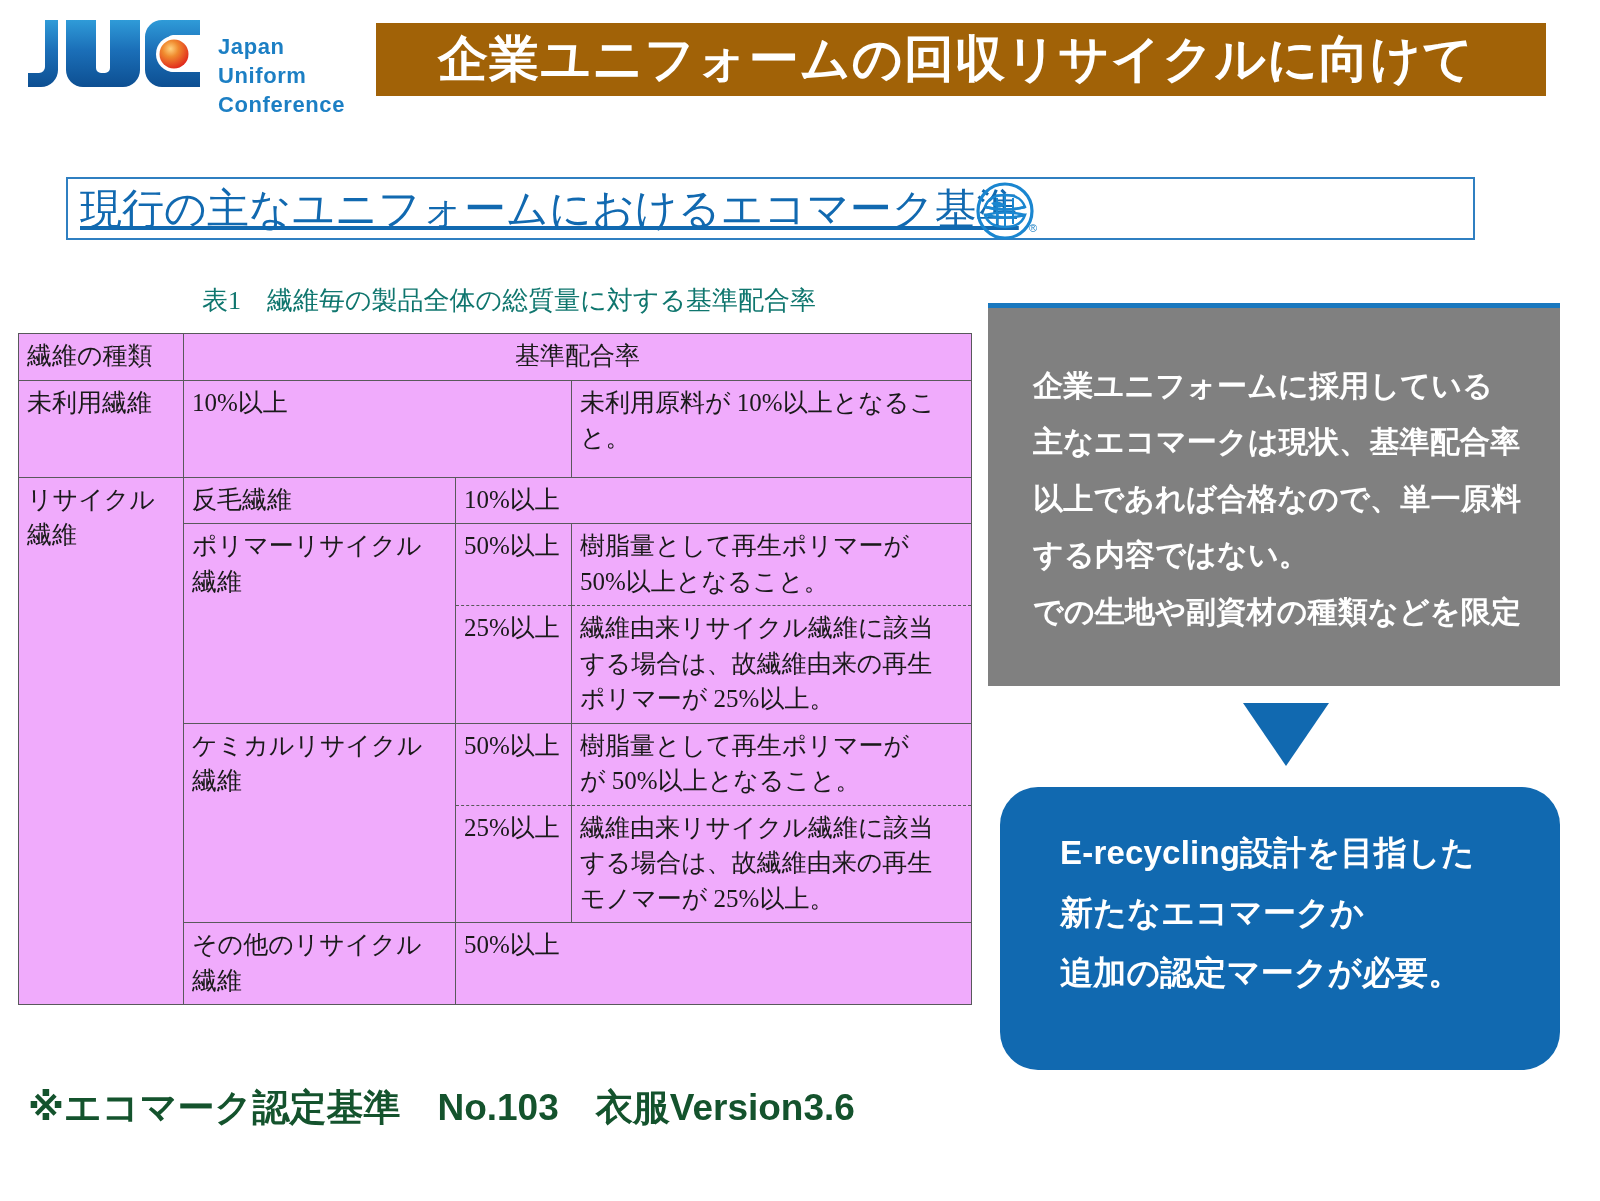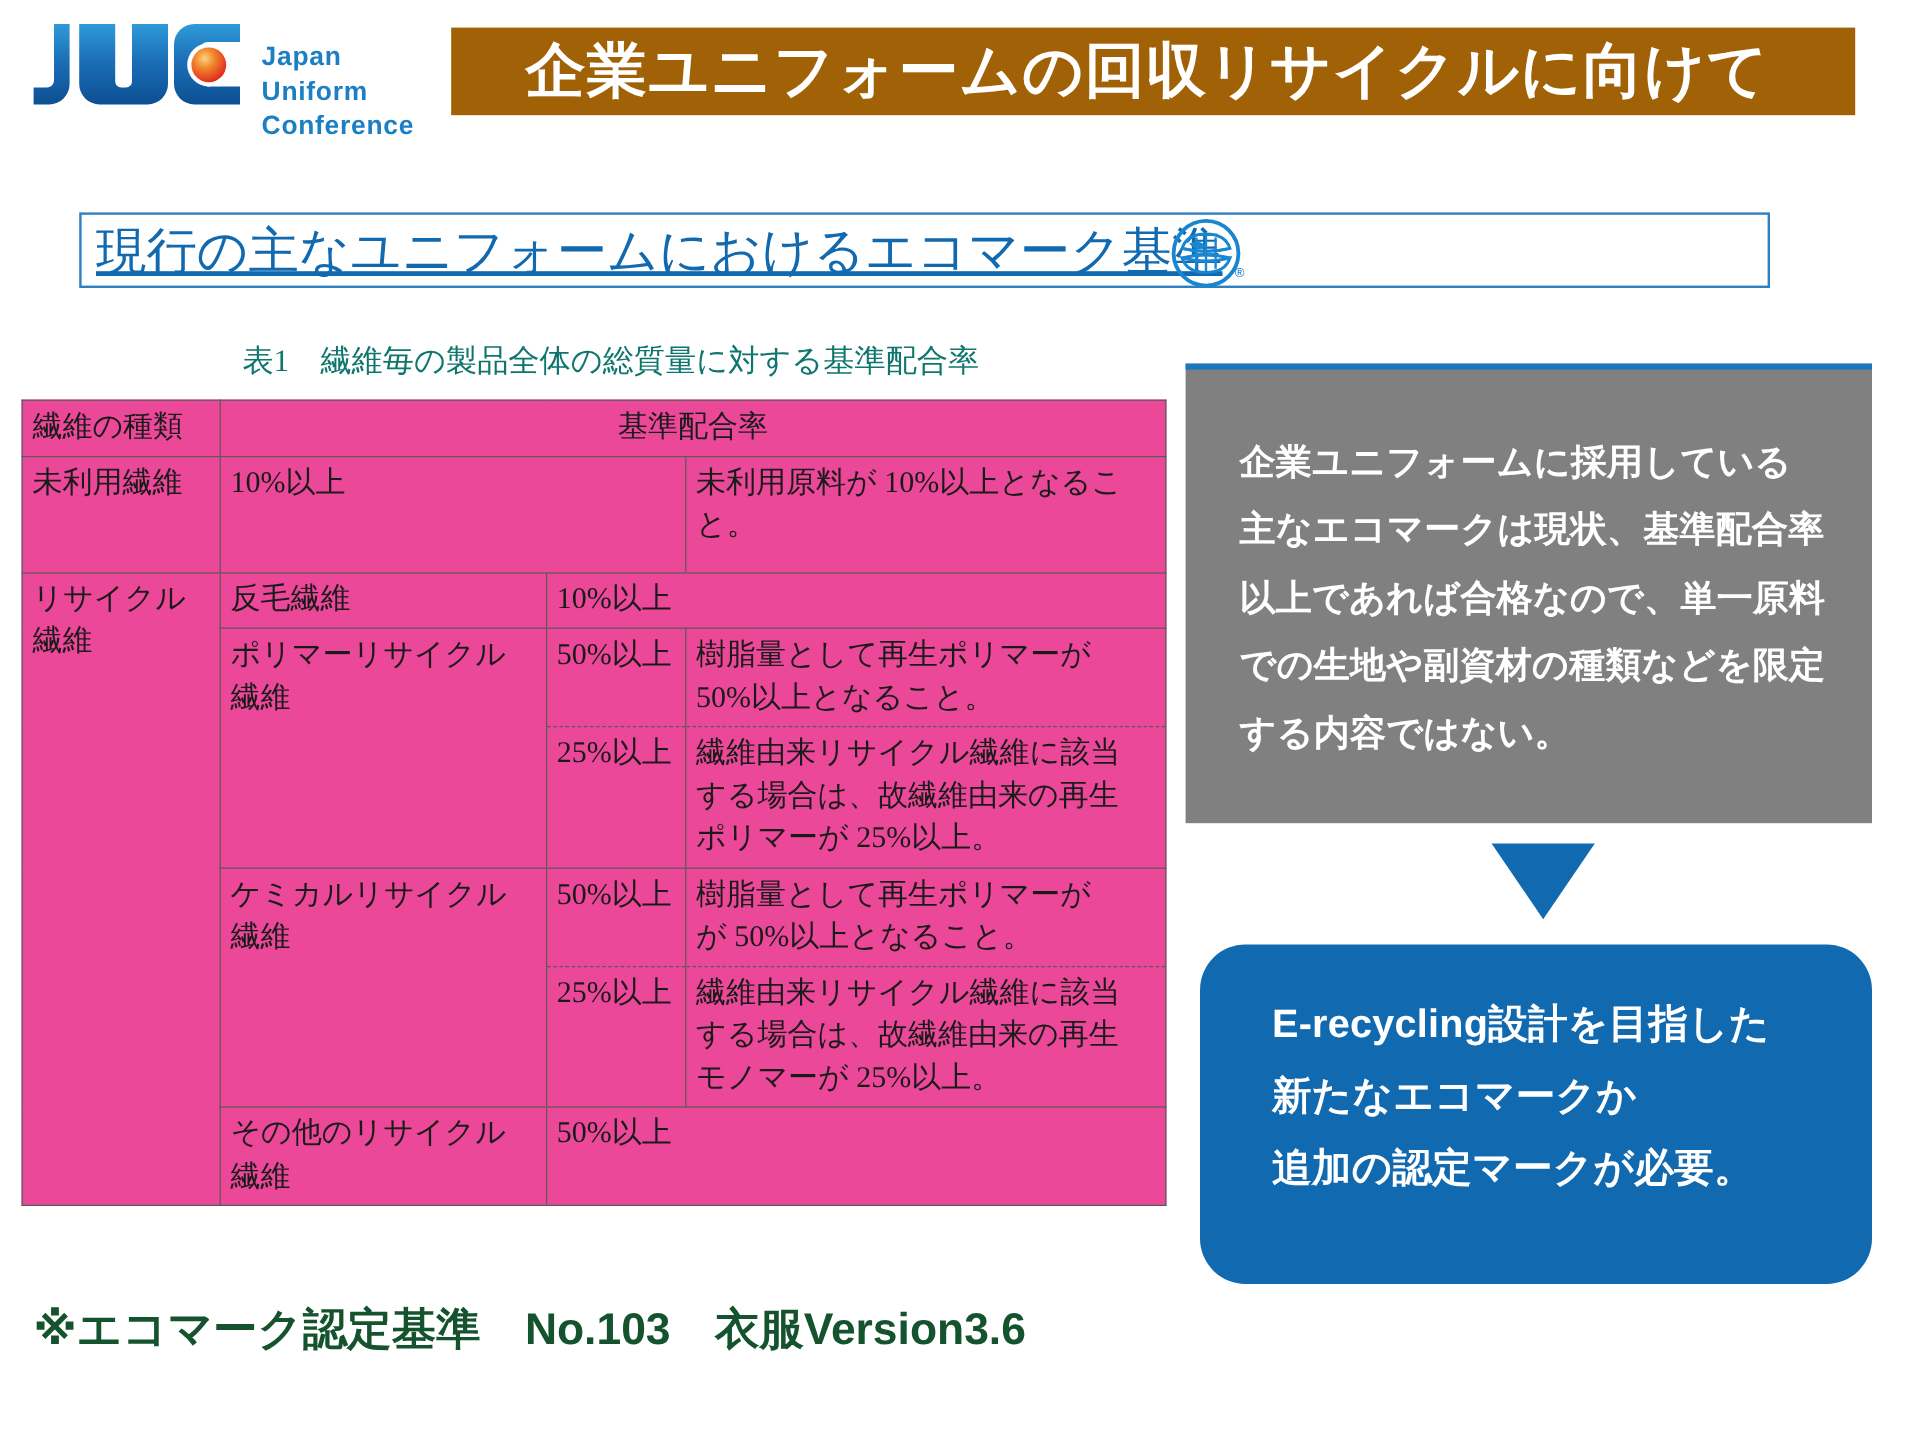--- a/index.html
+++ b/index.html
@@ -103,21 +103,21 @@
   }
 
   #std-table {
     position: absolute;
     left: 18px; top: 333px;
     width: 954px;
     border-collapse: collapse;
     font-family: "Liberation Serif", "DejaVu Serif", serif;
     font-size: 25px;
     color: #1a1a1a;
-    background: #ec4899;
+    background: #f0abfc;
     table-layout: fixed;
   }
   #std-table td {
     border: 1px solid #59595c;
     padding: 4px 8px 6px 8px;
     vertical-align: top;
     line-height: 1.42;
   }
   .c-outer  { width: 165px; }
   .c-fiber  { width: 272px; }
@@ -327,22 +327,22 @@
       <td colspan="2">50%以上</td>
     </tr>
   </tbody>
 </table>
 
 <div id="gray-box"></div>
 <div id="gray-text">
   <div>企業ユニフォームに採用している</div>
   <div>主なエコマークは現状、基準配合率</div>
   <div>以上であれば合格なので、単一原料</div>
+  <div>する内容ではない。</div>
   <div>での生地や副資材の種類などを限定</div>
-  <div>する内容ではない。</div>
 </div>
 
 <div id="arrow-down"></div>
 
 <div id="blue-box"></div>
 <div id="blue-text">
   <div>E-recycling設計を目指した</div>
   <div>新たなエコマークか</div>
   <div>追加の認定マークが必要。</div>
 </div>

